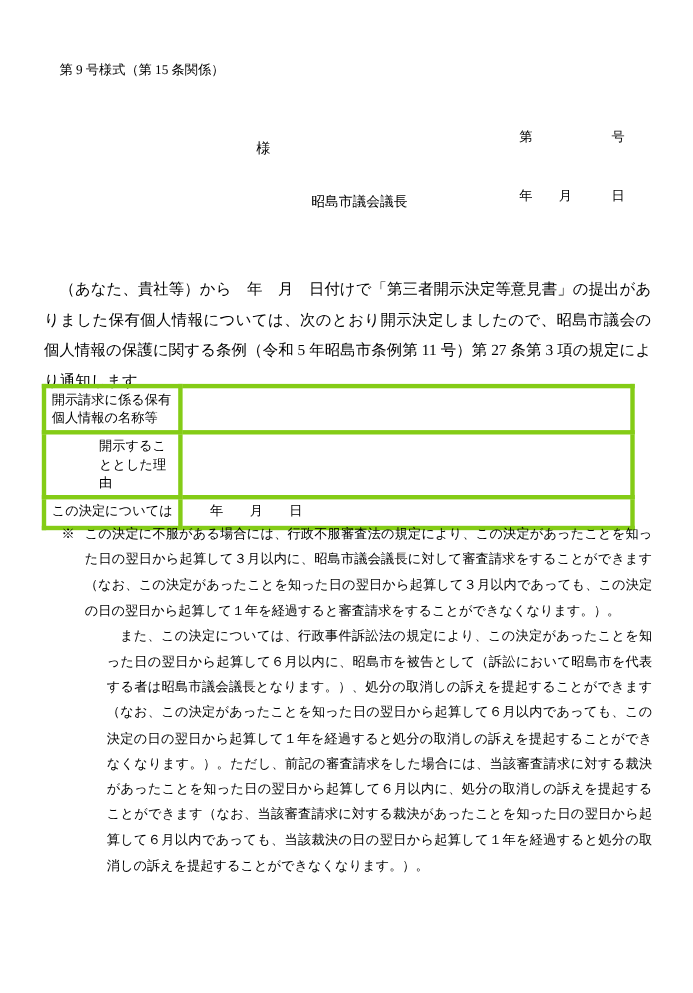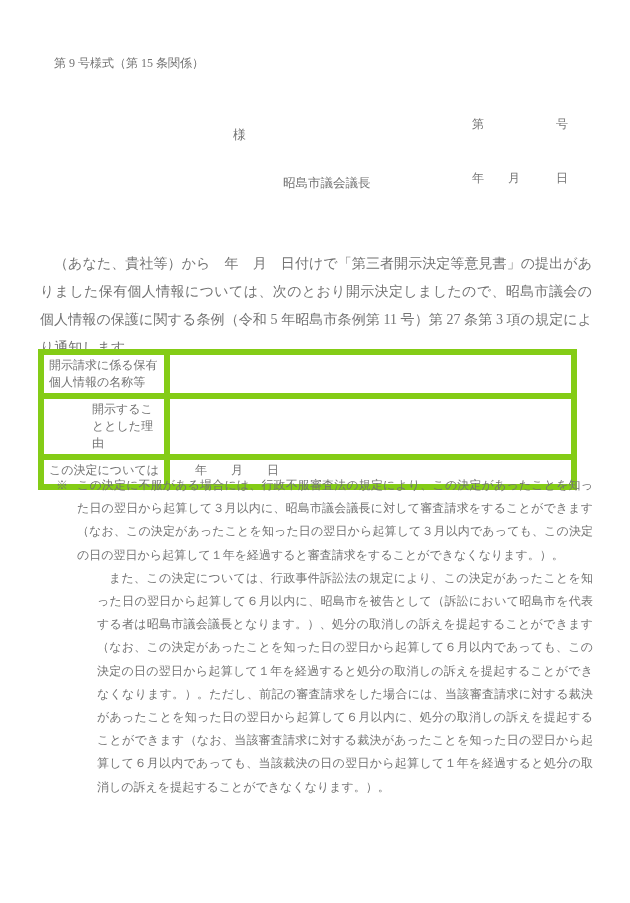--- a/index.html
+++ b/index.html
@@ -2,21 +2,21 @@
 <html lang="ja"><head>
 <meta charset="utf-8">
 <style>
   html, body { margin: 0; padding: 0; background: #ffffff; }
   .page {
     position: relative;
     width: 630px;
     height: 903px;
     background: #ffffff;
     font-family: "Liberation Serif", "DejaVu Serif", serif;
-    color: #737373;
+    color: #000000;
     overflow: hidden;
   }
   .form-no {
     position: absolute;
     left: 54px;
     top: 56px;
     font-size: 12px;
     line-height: 15px;
   }
   .doc-meta {
@@ -66,21 +66,21 @@
   .info-table {
     position: absolute;
     left: 38px;
     top: 349px;
     width: 539px;
     border-collapse: collapse;
     font-size: 12px;
     table-layout: fixed;
   }
   .info-table td {
-    border: 6px solid #84cc16;
+    border: 4px solid #84cc16;
     vertical-align: top;
     padding: 2px 5px;
     line-height: 17px;
     margin-left: 42px;
   }
   .info-table td.label { width: 110px; }
   .info-table td.value { padding-left: 25px; white-space: pre; }
   .info-table tr.tall td { height: 31px; }
   .info-table tr.tall2 td { height: 33px; padding-left: 48px; }
   .info-table tr.short td { height: 20px; }

